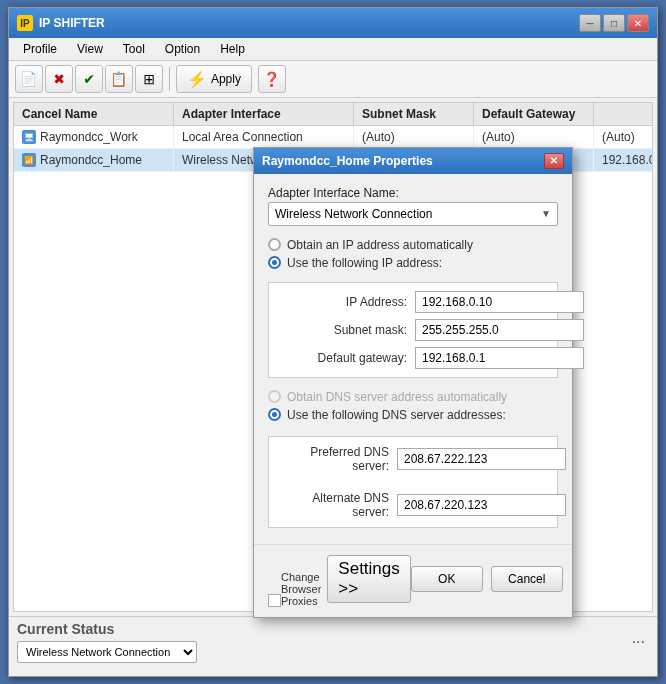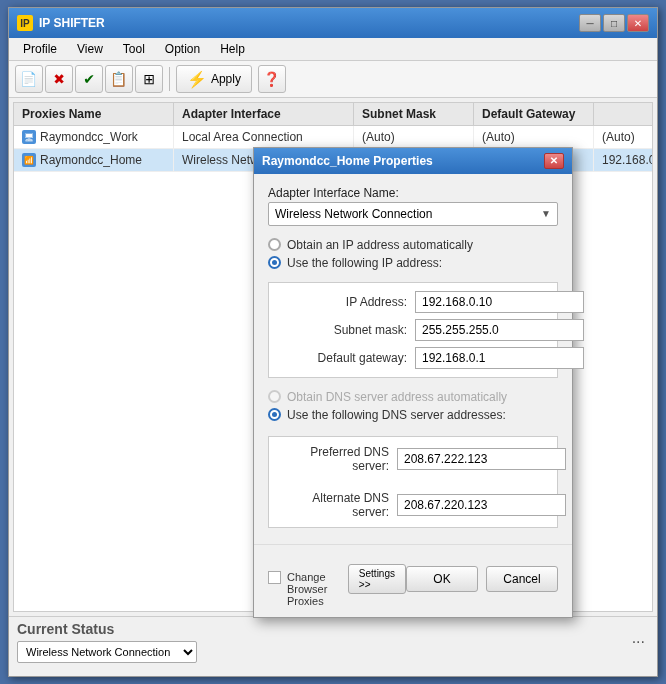--- a/index.html
+++ b/index.html
@@ -349,22 +349,22 @@
       border: 1px solid #ccc;
       padding: 8px 10px;
       display: flex;
       flex-direction: column;
       gap: 18px;
       margin-top: 2px;
     }
 
     .checkbox-row {
       display: flex;
-      align-items: flex-start;
-      gap: 6px;
+      align-items: flex-end;
+      gap: 0;
       margin-top: 20px;
     }
     .checkbox {
       width: 13px;
       height: 13px;
       border: 1px solid #aaa;
       background: white;
       display: flex;
       align-items: center;
       justify-content: center;
@@ -386,21 +386,21 @@
     .footer-left {
       display: flex;
       align-items: center;
       gap: 6px;
     }
     .settings-btn {
       padding: 3px 10px;
       background: linear-gradient(to bottom, #fefefe, #e0e0e0);
       border: 1px solid #aaa;
       border-radius: 3px;
-      font-size: 10px;
+      font-size: 17px;
       cursor: pointer;
     }
     .ok-cancel {
       display: flex;
       gap: 8px;
     }
     .dlg-btn {
       width: 72px;
       height: 26px;
       background: linear-gradient(to bottom, #fefefe, #e0e0e0);
@@ -455,21 +455,21 @@
       <div class="tb-separator"></div>
       <div class="apply-btn">
         <span class="apply-icon">⚡</span>
         <span>Apply</span>
       </div>
       <div class="tb-btn" style="margin-left:4px;">❓</div>
     </div>
 
     <div class="table-container">
       <div class="table-header">
-        <div class="table-header-cell">Proxies Name</div>
+        <div class="table-header-cell">Cancel Name</div>
         <div class="table-header-cell">Adapter Interface</div>
         <div class="table-header-cell">Subnet Mask</div>
         <div class="table-header-cell">Default Gateway</div>
       </div>
       <div class="table-row">
         <div class="table-cell">
           <div class="profile-icon">🖥</div>
           <span>Raymondcc_Work</span>
         </div>
         <div class="table-cell">Local Area Connection</div>

